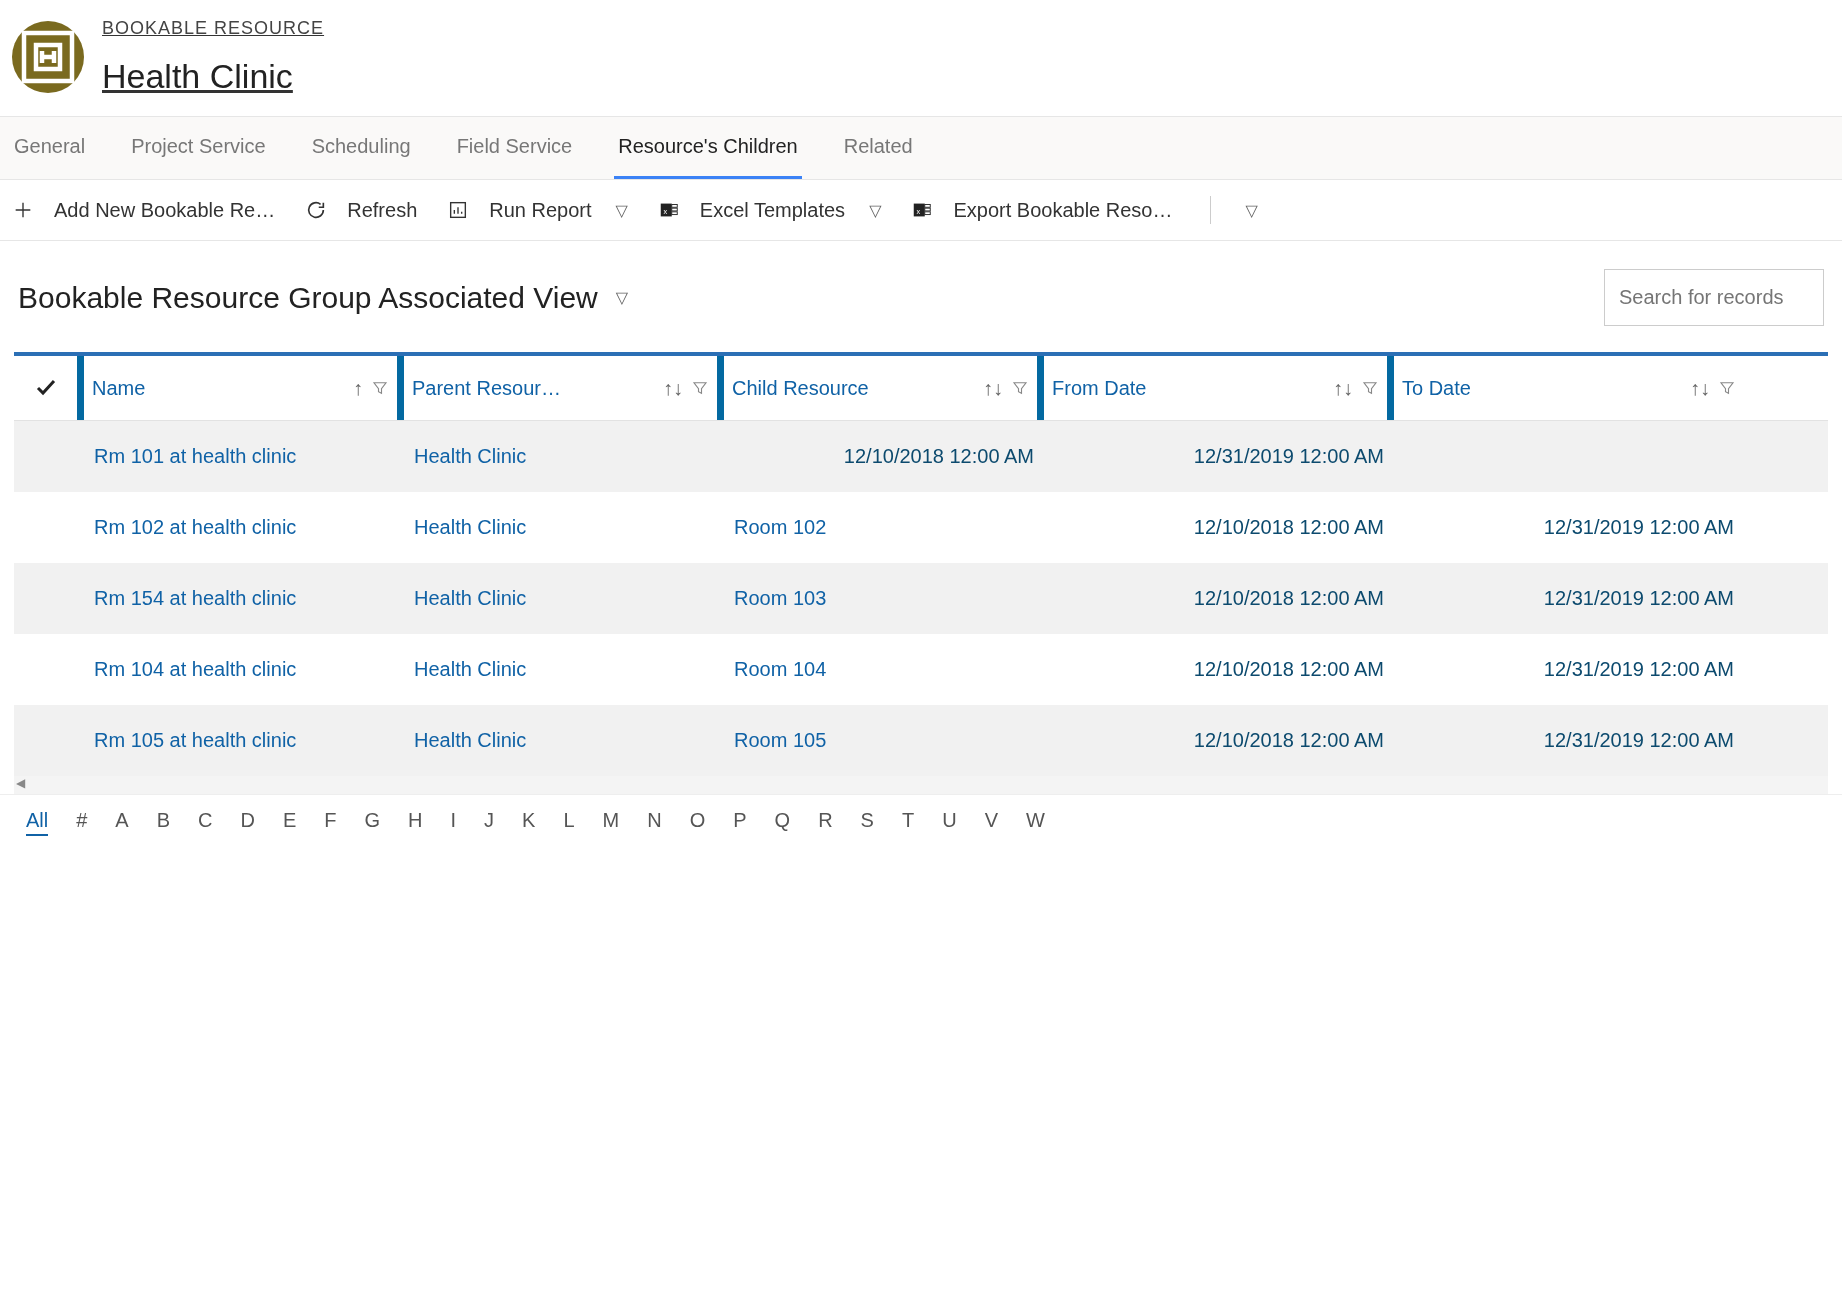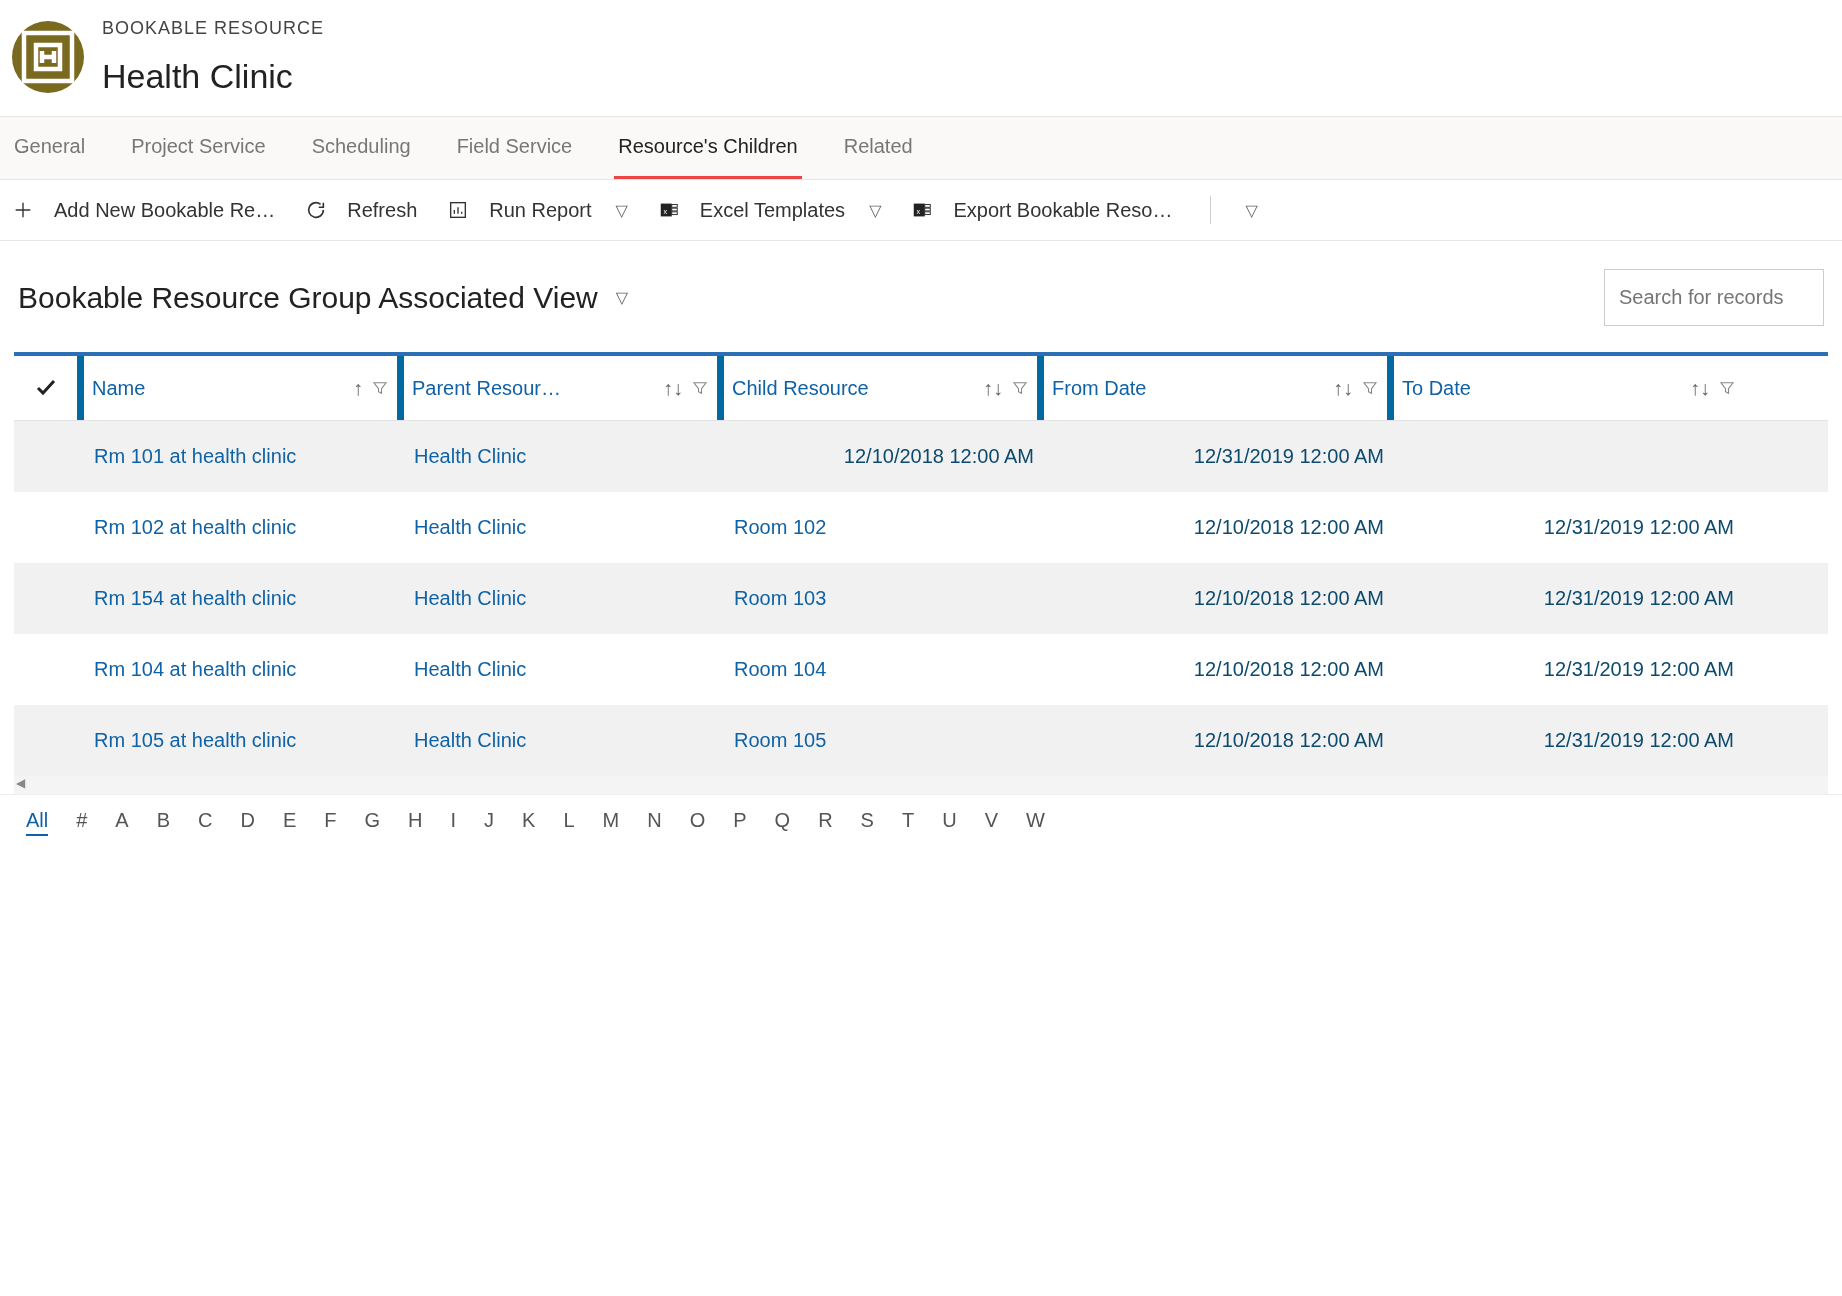--- a/index.html
+++ b/index.html
@@ -5,32 +5,32 @@
     * { box-sizing: border-box; margin: 0; padding: 0; }
     body { font-family: "Segoe UI", Arial, sans-serif; background: #fff; color: #333; font-size: 14px; }
 
     
     .record-header { display: flex; align-items: center; padding: 18px 12px 20px; gap: 18px; }
     .record-icon {
       width: 72px; height: 72px; border-radius: 50%;
       background: #7a6a1f; display: flex; align-items: center; justify-content: center;
       color: #fff;
     }
-    .record-header-text { display: flex; flex-direction: column; gap: 18px; }
+    .record-header-text { display: flex; flex-direction: column; gap: 18px; text-decoration: underline; }
     .record-type { font-size: 18px; letter-spacing: 1px; color: #444; }
     .record-title { font-size: 34px; color: #222; font-weight: 400; }
 
     
     .tab-strip {
       display: flex; gap: 38px; padding: 0 10px;
       border-top: 1px solid #e6e6e6; border-bottom: 1px solid #e6e6e6;
       background: #faf9f8;
     }
     .tab { padding: 18px 4px; font-size: 20px; color: #777; cursor: pointer; border-bottom: 3px solid transparent; }
-    .tab.active { color: #222; border-bottom: 3px solid #ef4444; font-weight: 500; }
+    .tab.active { color: #222; border-bottom: 3px solid #3b82f6; font-weight: 500; }
 
     
     .command-bar {
       display: flex; align-items: center; gap: 30px; padding: 16px 12px;
       border-bottom: 1px solid #e6e6e6;
     }
     .cmd {
       display: flex; align-items: center; gap: 20px; font-size: 20px;
       color: #333; cursor: pointer;
     }

